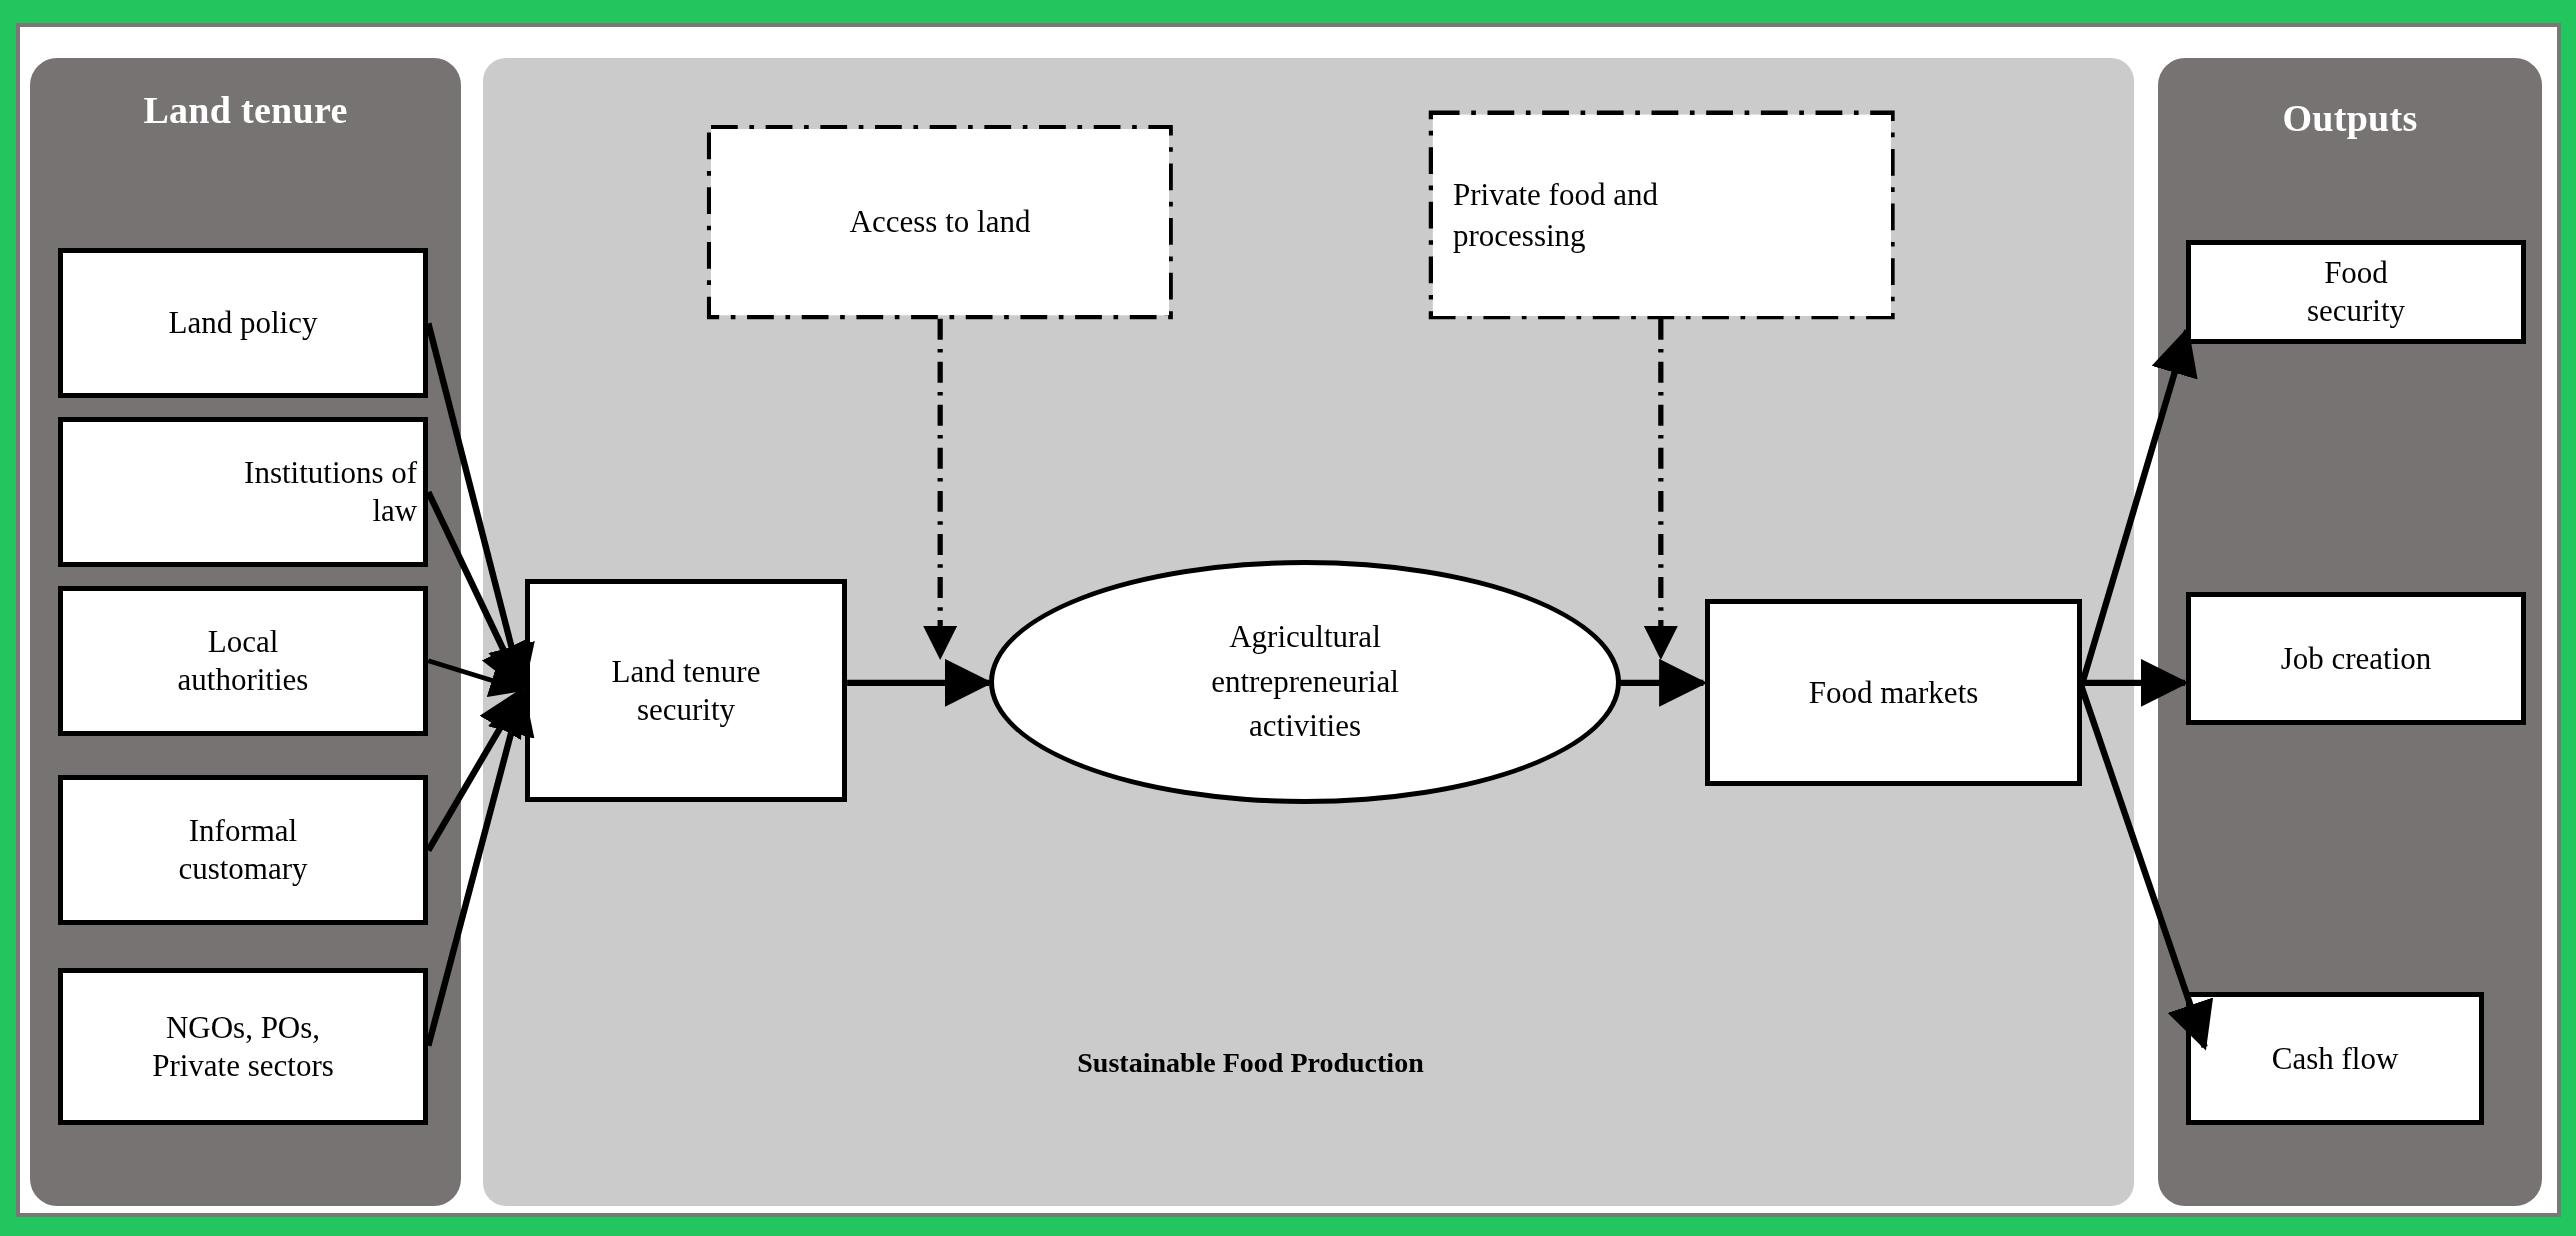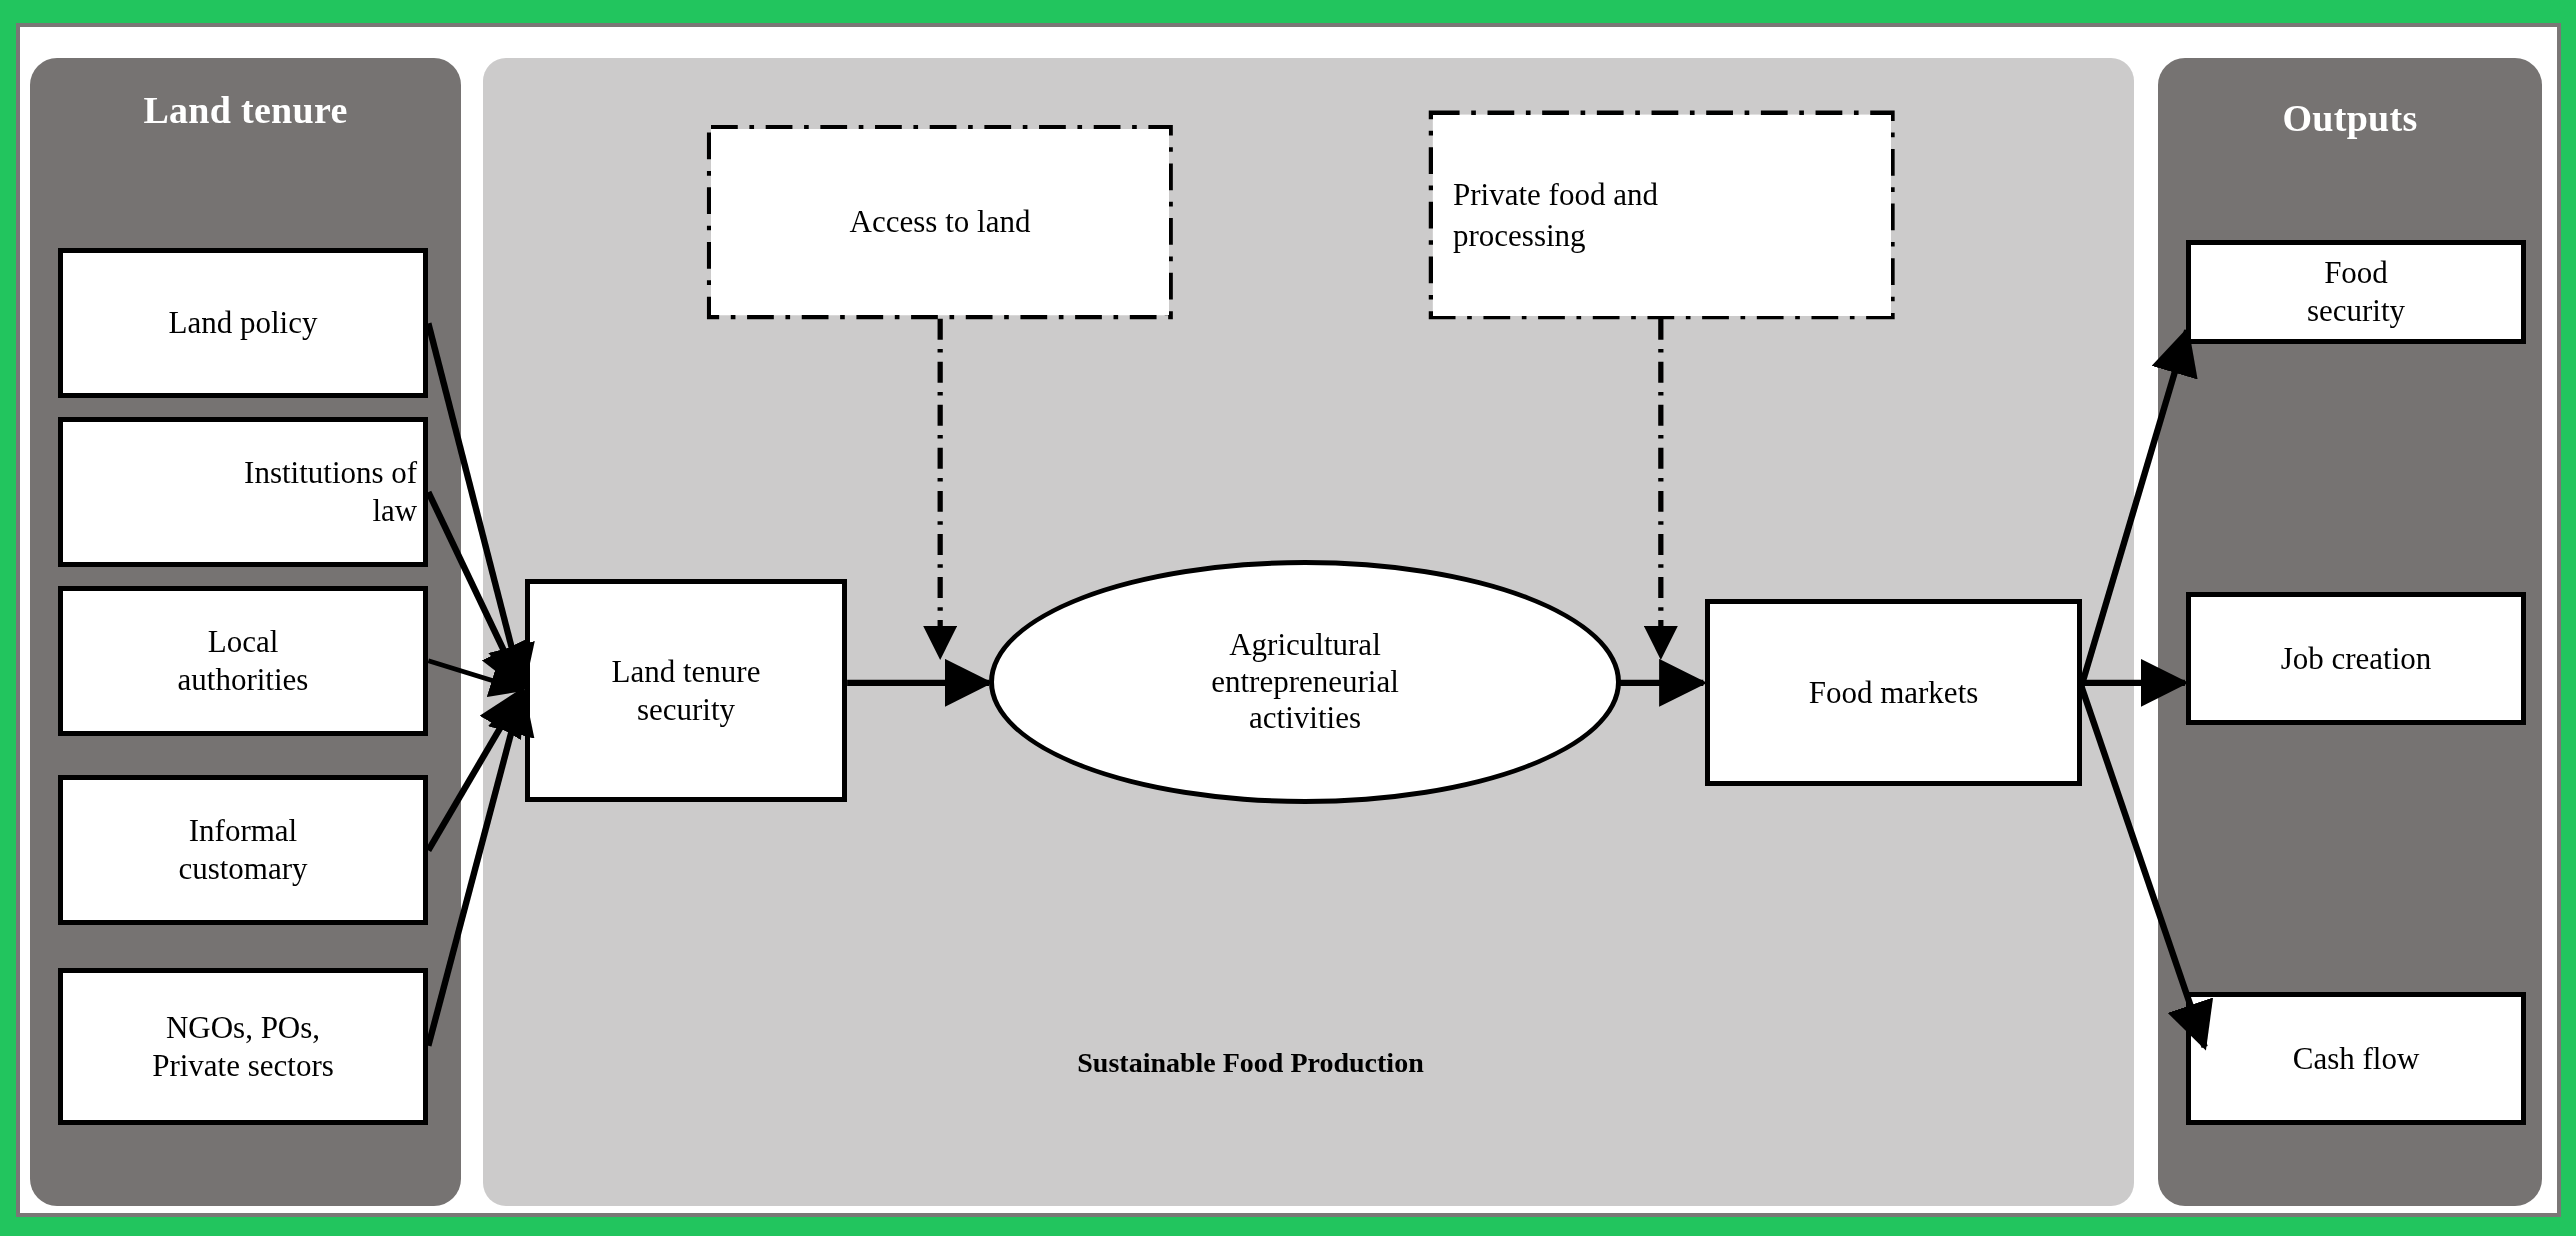--- a/index.html
+++ b/index.html
@@ -24,21 +24,21 @@
     font-size:31px;line-height:1.22;color:#000;padding:0 5.8px;}
 
   
   .dbox{position:absolute;box-sizing:border-box;background:#ffffff;
     display:flex;align-items:center;text-align:center;justify-content:center;
     font-size:31px;line-height:1.32;color:#000;}
 
   
   .ellipse{position:absolute;box-sizing:border-box;background:#ffffff;border:5.8px solid #000;
     border-radius:50%;display:flex;align-items:center;justify-content:center;text-align:center;
-    font-size:31px;line-height:1.18;color:#000;}
+    font-size:31px;line-height:1.18;color:#000;gap:8px;}
 
   .center-caption{position:absolute;text-align:center;font-weight:bold;font-size:28px;color:#000;}
 
   svg.overlay{position:absolute;left:0;top:0;width:2576px;height:1236px;pointer-events:none;}
 </style>
 </head>
 <body>
 
 <div id="stage">
 
@@ -113,21 +113,21 @@
 
   <div class="nbox" style="left:2186px;top:240px;width:340px;height:104px;flex-direction:column;">
     <span>Food</span>
     <span>security</span>
   </div>
 
   <div class="nbox" style="left:2186px;top:592px;width:340px;height:133px;">
     <span>Job creation</span>
   </div>
 
-  <div class="nbox" style="left:2186px;top:992px;width:340px;height:133px;">
+  <div class="nbox" style="left:2186px;top:992px;width:298px;height:133px;">
     <span>Cash flow</span>
   </div>
 
   <svg class="overlay" viewBox="0 0 4428 2125" width="2576" height="1236">
     <defs>
       <marker id="ah" viewBox="0 0 10 10" refX="9.2" refY="5" markerWidth="7.5" markerHeight="7.5" orient="auto-start-reverse">
         <path d="M 0 0 L 10 5 L 0 10 z" fill="#000000"></path>
       </marker>
       <marker id="ahd" viewBox="0 0 10 10" refX="9.2" refY="5" markerWidth="6.5" markerHeight="6.5" orient="auto-start-reverse">
         <path d="M 0 0 L 10 5 L 0 10 z" fill="#000000"></path>

